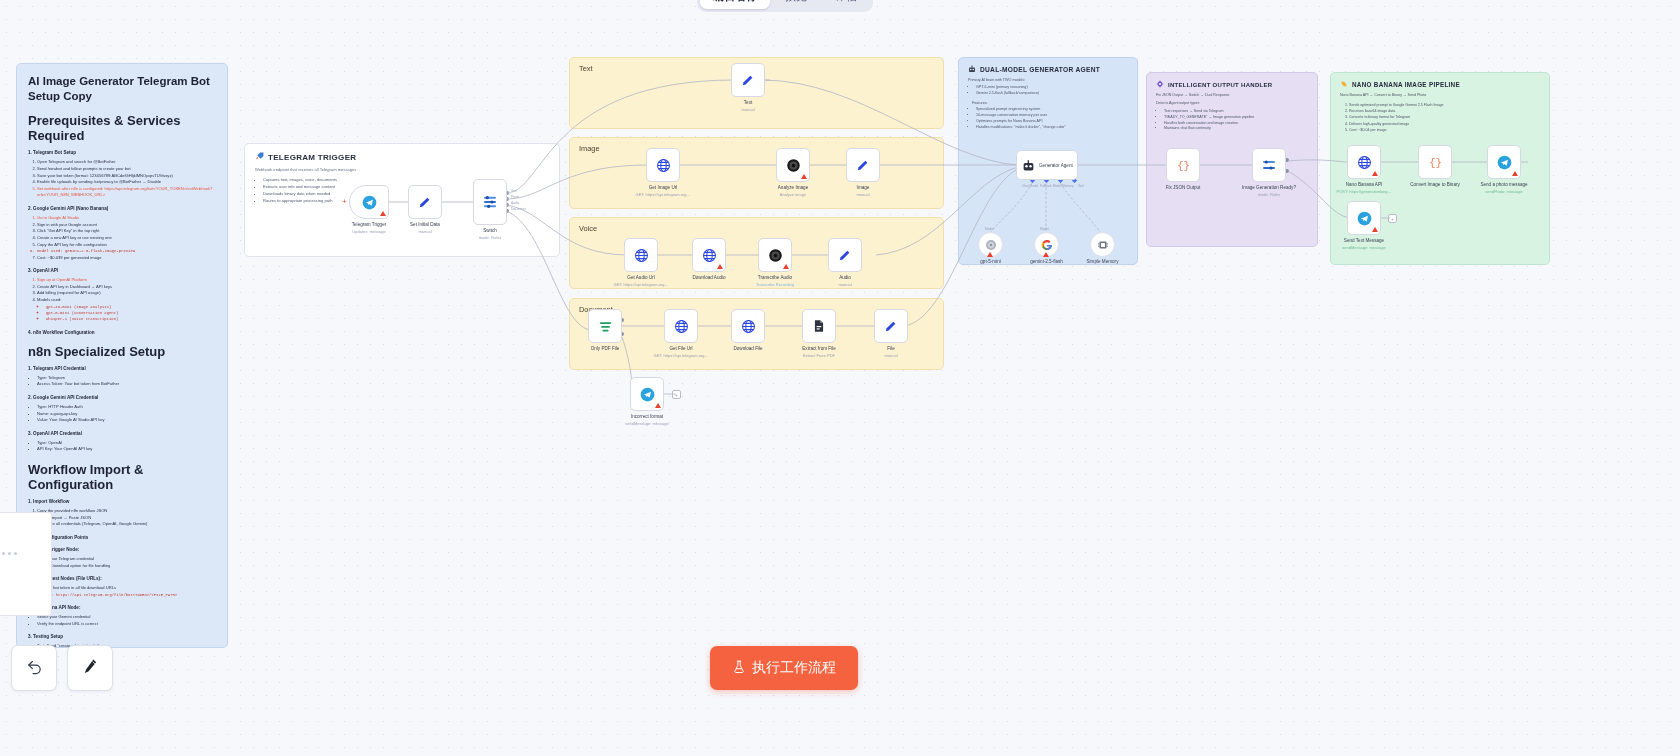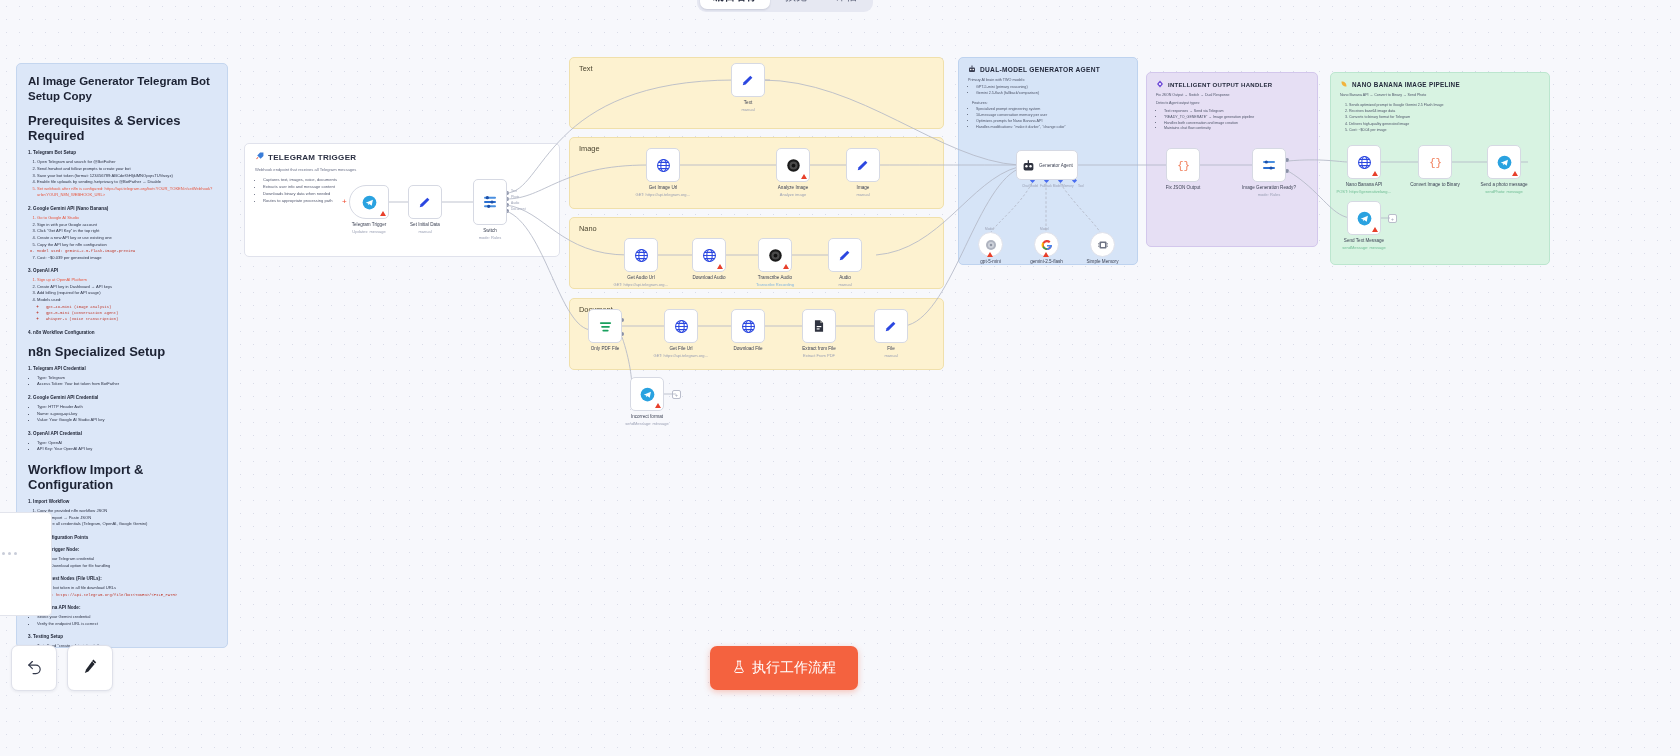--- a/index.html
+++ b/index.html
@@ -280,21 +280,21 @@
     </ul>
   </div>
 
   <div class="note lane" style="left:569px;top:57px;width:375px;height:72px;">
     <div class="lane-label">Text</div>
   </div>
   <div class="note lane" style="left:569px;top:137px;width:375px;height:72px;">
     <div class="lane-label">Image</div>
   </div>
   <div class="note lane" style="left:569px;top:217px;width:375px;height:72px;">
-    <div class="lane-label">Nano</div>
+    <div class="lane-label">Voice</div>
   </div>
   <div class="note lane" style="left:569px;top:298px;width:375px;height:72px;">
     <div class="lane-label">Document</div>
   </div>
 
   <div class="note" id="agent-note">
     <div class="note-title">
       <span>
         <svg width="8" height="8" viewBox="0 0 16 16">
             <rect x="2" y="5" width="12" height="9" rx="2" fill="#3a3f52"></rect>

